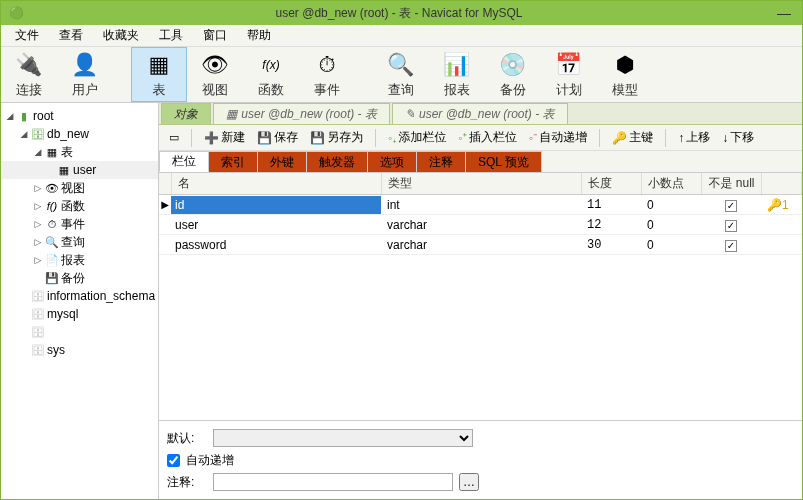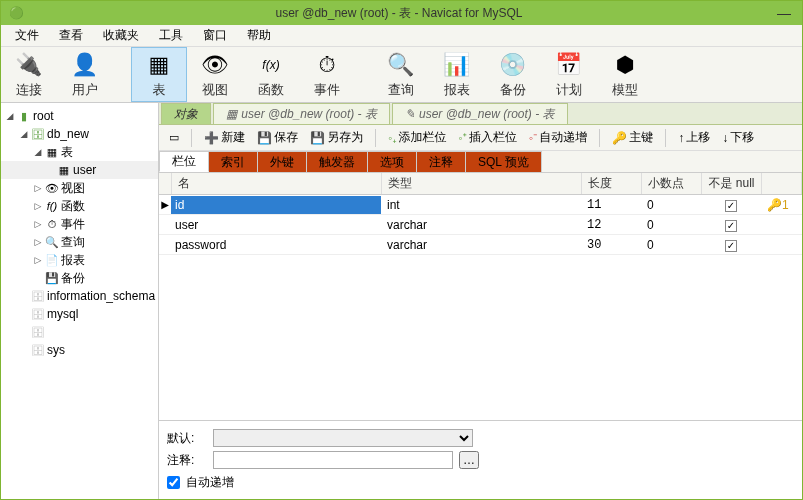--- a/index.html
+++ b/index.html
@@ -299,23 +299,23 @@
    </div>
         </div>
     </div>
 
     <div class="bottom">
       <div class="brow">
           <label>默认:</label>
           <select style="width:260px"></select>
         </div>
       <div class="brow">
+          <input type="checkbox" checked="" style="">
+          <span>自动递增</span>
+        </div>
+      <div class="brow">
           <label>注释:</label>
           <input type="text" style="width: 240px;">
           <button style="width:20px;height:18px">…</button>
         </div>
-      <div class="brow">
-          <input type="checkbox" checked="" style="">
-          <span>自动递增</span>
-        </div>
     </div>
   </div>
 </div>
 
 </body></html>

